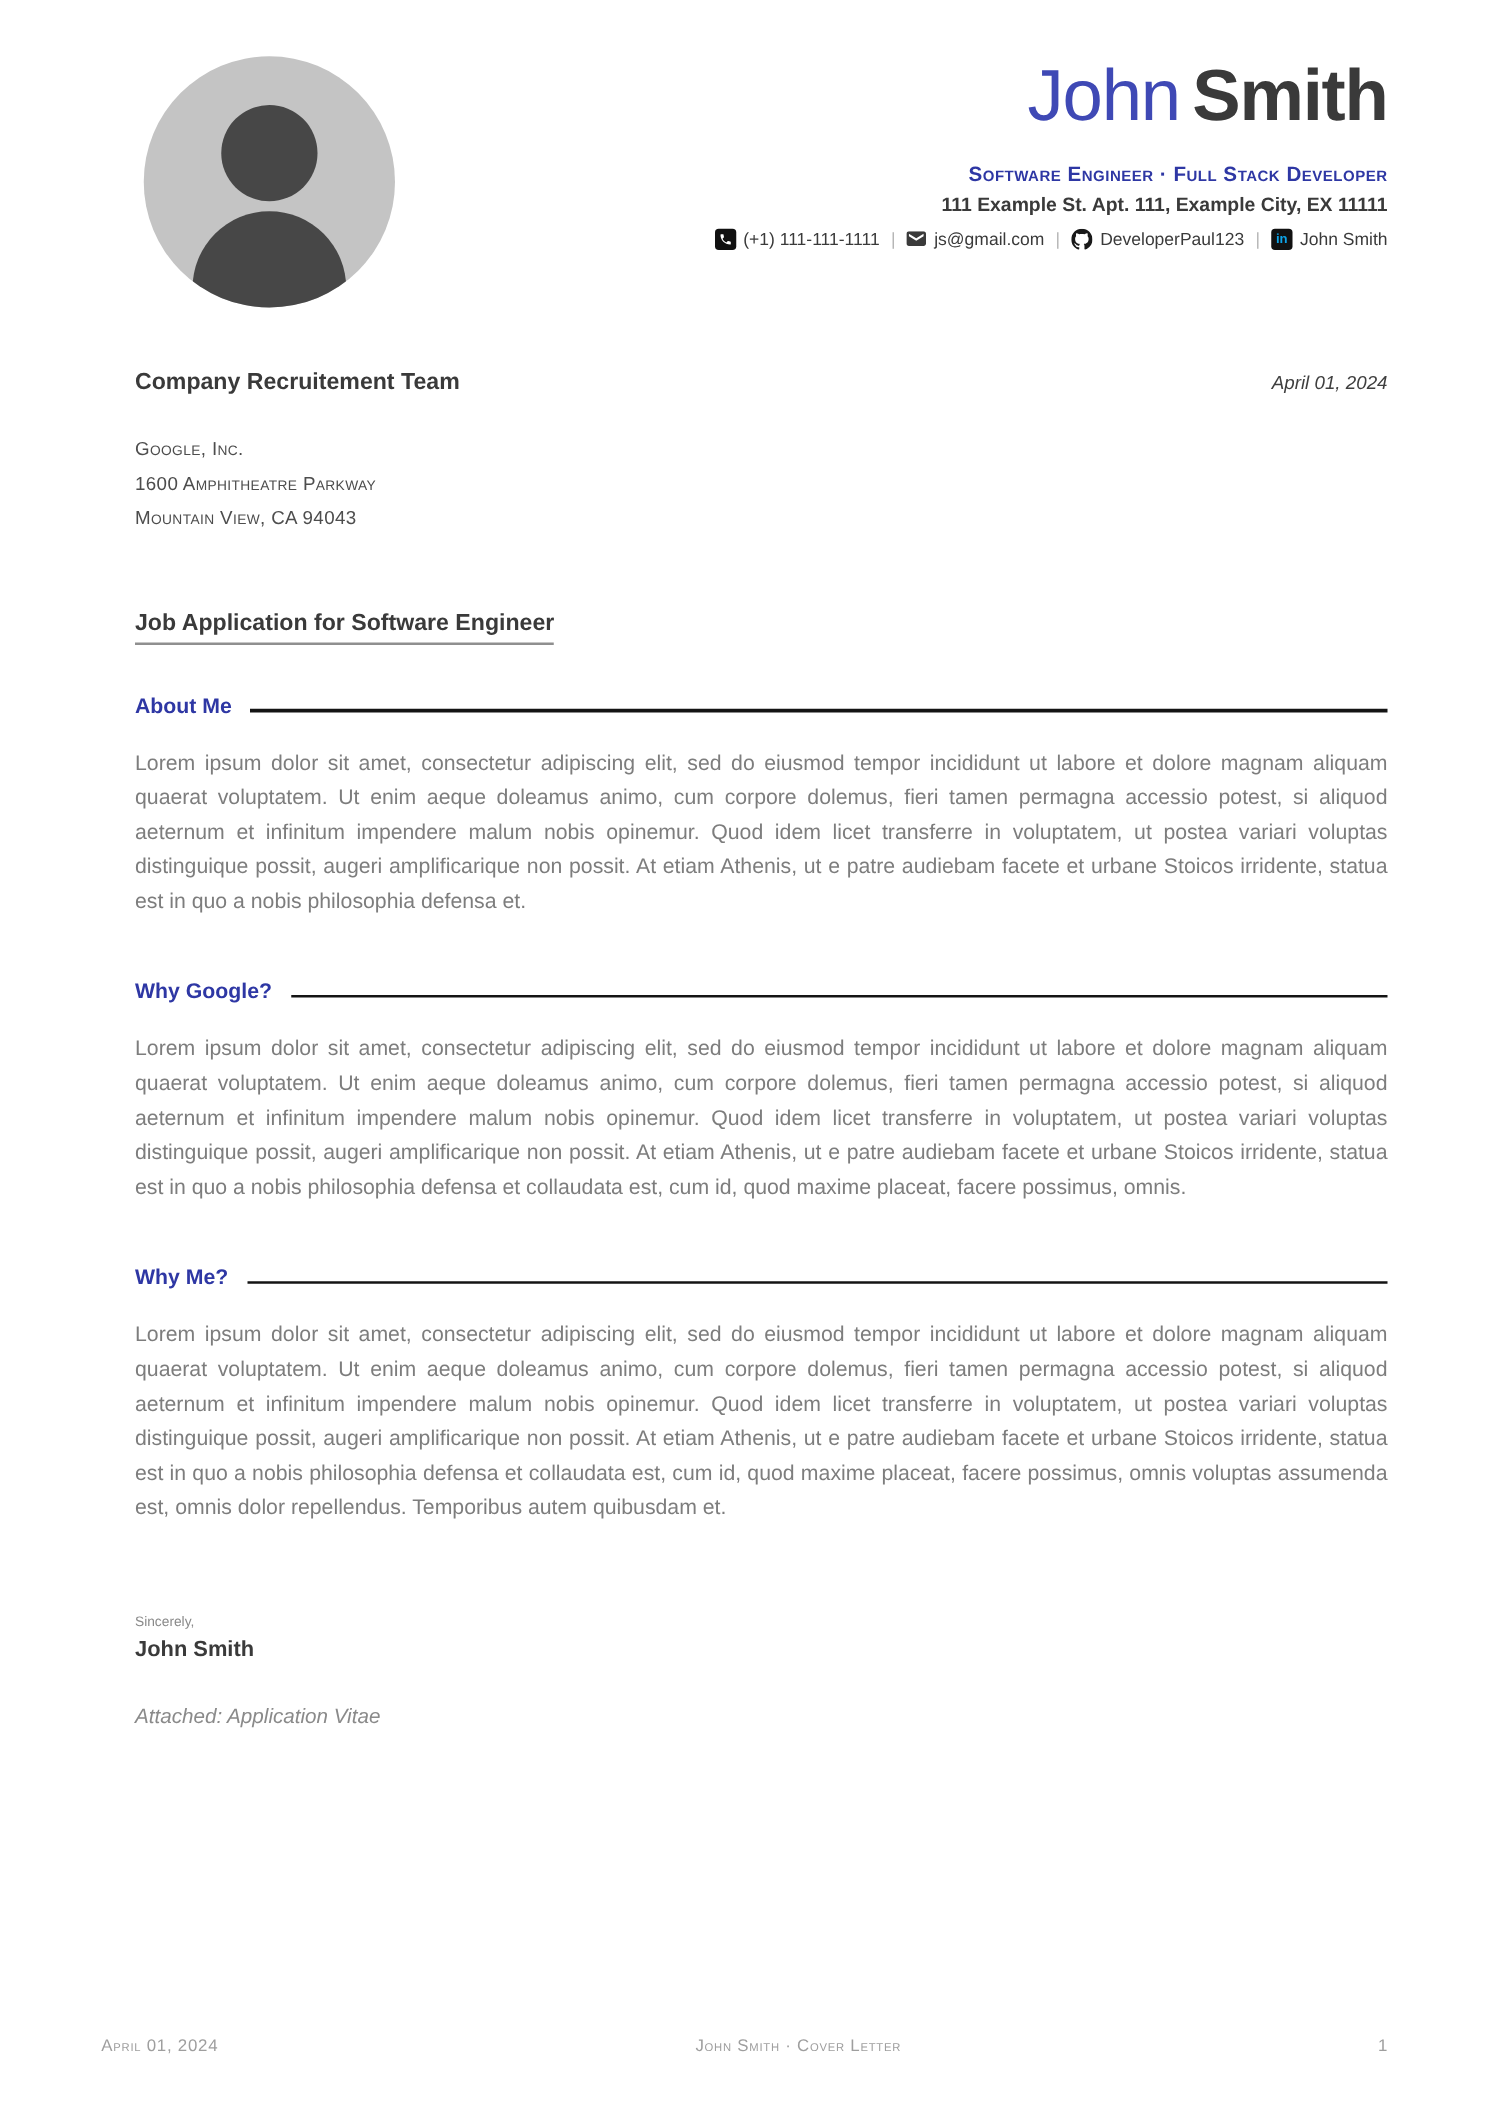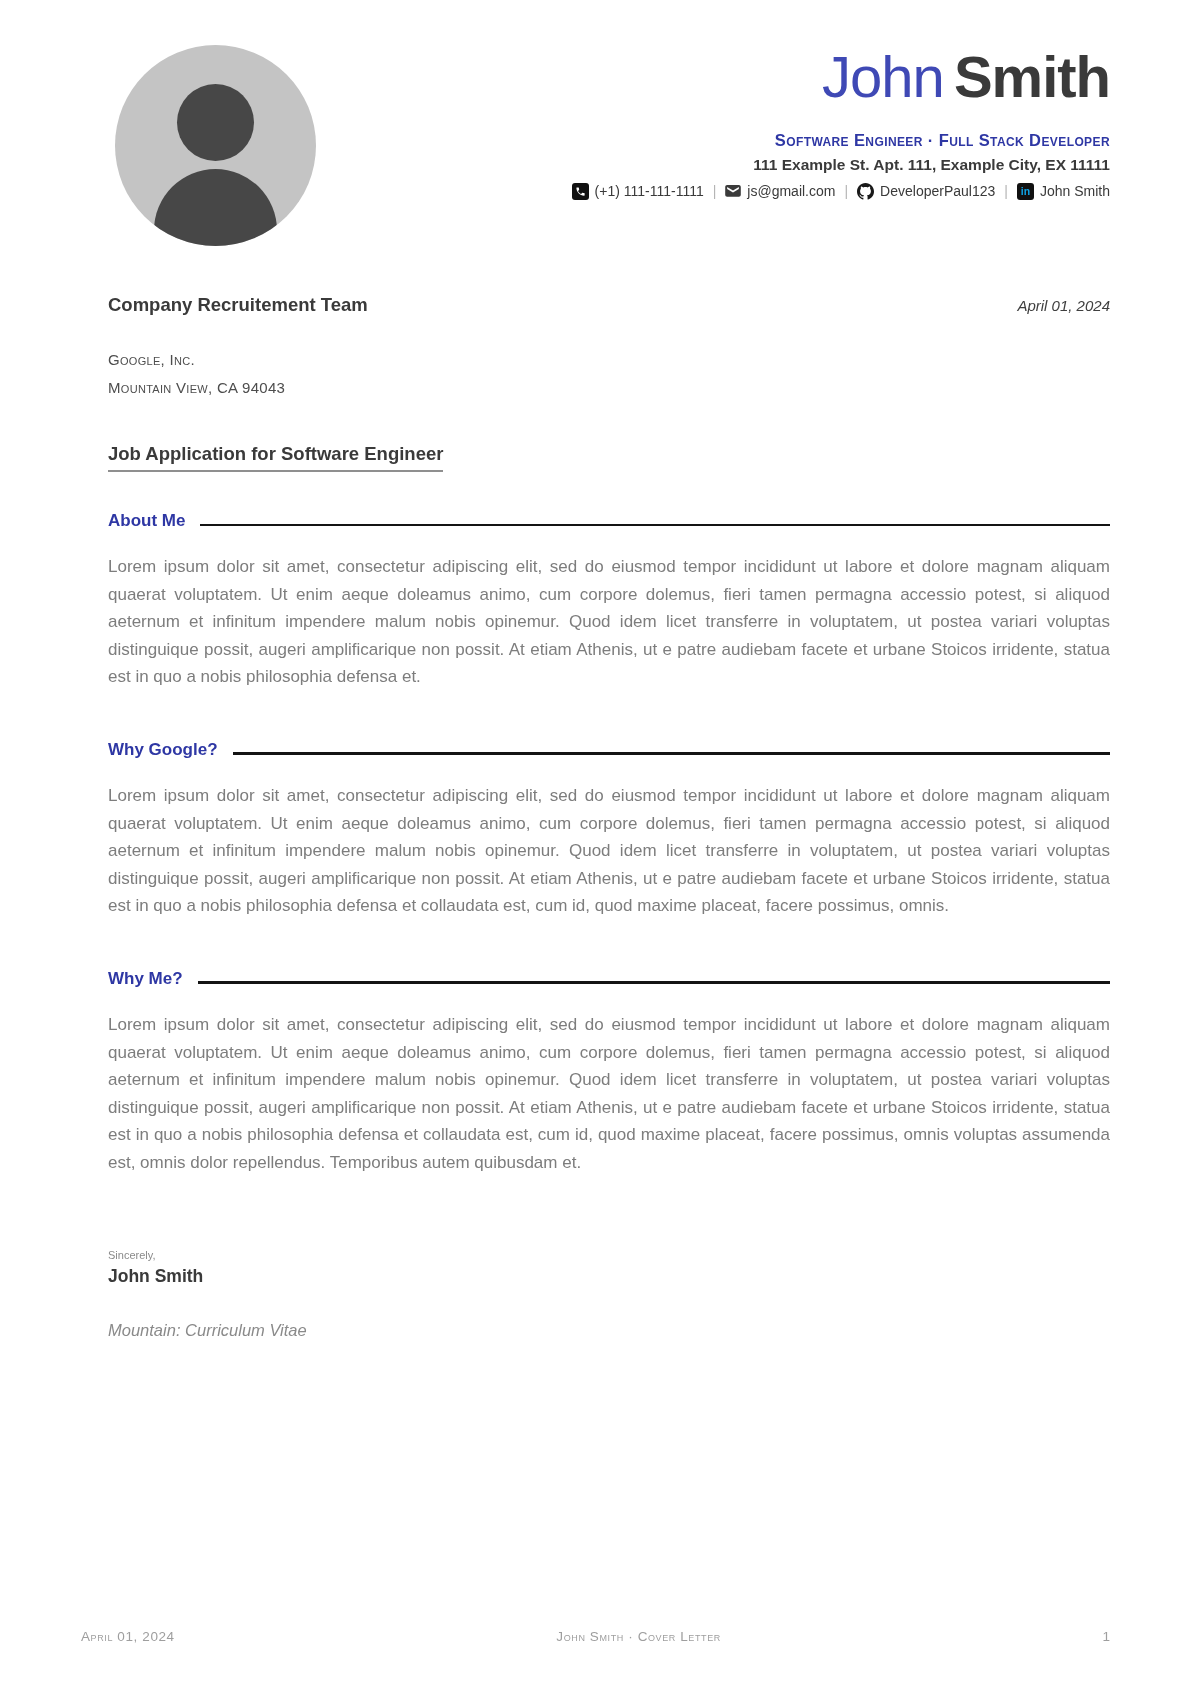--- a/index.html
+++ b/index.html
@@ -58,21 +58,21 @@
   .recipient-row {
     margin-top: 48px; display: flex; justify-content: space-between; align-items: baseline;
   }
   .recipient-name { font-size: 18.5px; font-weight: 700; color: #3a3a3a; }
   .letter-date { font-size: 15px; font-style: italic; color: #3f3f3f; }
   .company-address { margin-top: 30px; font-size: 15px; color: #4d4d4d; line-height: 27.5px; }
   .company-address div { font-variant: small-caps; letter-spacing: 0.3px; }
 
   
   .subject {
-    display: inline-block; margin-top: 42px; font-size: 18.5px; font-weight: 700;
+    display: inline-block; margin-top: 58px; font-size: 18.5px; font-weight: 700;
     color: #3a3a3a; border-bottom: 2px solid #8f8f8f; padding-bottom: 5px;
   }
   .salutation { margin-top: 30px; font-size: 17px; color: #8a8a8a; }
 
   .section { margin-top: 40px; }
   .section + .section { margin-top: 50px; }
   .section-head { display: flex; align-items: flex-end; gap: 15px; }
   .section-title { font-size: 17px; font-weight: 700; color: #2e37a4; line-height: 1; white-space: nowrap; }
   .section-rule { flex: 1; height: 2.5px; background: #141414; margin-bottom: 3px; }
   .section-body {
@@ -146,20 +146,21 @@
         </div>
       </div>
     </div>
 
     <div class="recipient-row">
       <div class="recipient-name">Company Recruitement Team</div>
       <div class="letter-date">April 01, 2024</div>
     </div>
     <div class="company-address">
       <div>Google, Inc.</div>
+      <div>1600 Amphitheatre Parkway</div>
       <div>Mountain View, CA 94043</div>
     </div>
 
     <div>
       <span class="subject">Job Application for Software Engineer</span>
     </div>
 
     <div class="section">
       <div class="section-head">
         <span class="section-title">About Me</span>
@@ -179,21 +180,21 @@
     <div class="section">
       <div class="section-head">
         <span class="section-title">Why Me?</span>
         <span class="section-rule"></span>
       </div>
       <div class="section-body">Lorem ipsum dolor sit amet, consectetur adipiscing elit, sed do eiusmod tempor incididunt ut labore et dolore magnam aliquam quaerat voluptatem. Ut enim aeque doleamus animo, cum corpore dolemus, fieri tamen permagna accessio potest, si aliquod aeternum et infinitum impendere malum nobis opinemur. Quod idem licet transferre in voluptatem, ut postea variari voluptas distinguique possit, augeri amplificarique non possit. At etiam Athenis, ut e patre audiebam facete et urbane Stoicos irridente, statua est in quo a nobis philosophia defensa et collaudata est, cum id, quod maxime placeat, facere possimus, omnis voluptas assumenda est, omnis dolor repellendus. Temporibus autem quibusdam et.</div>
     </div>
 
     <div class="closing">Sincerely,</div>
     <div class="signature">John Smith</div>
-    <div class="attachment">Mountain: Curriculum Vitae</div>
+    <div class="attachment">Attached: Application Vitae</div>
 
   </div>
 
   <div class="footer">
     <span class="sc">April 01, 2024</span>
     <span class="sc">John Smith · Cover Letter</span>
     <span>1</span>
   </div>
 </div>
 

